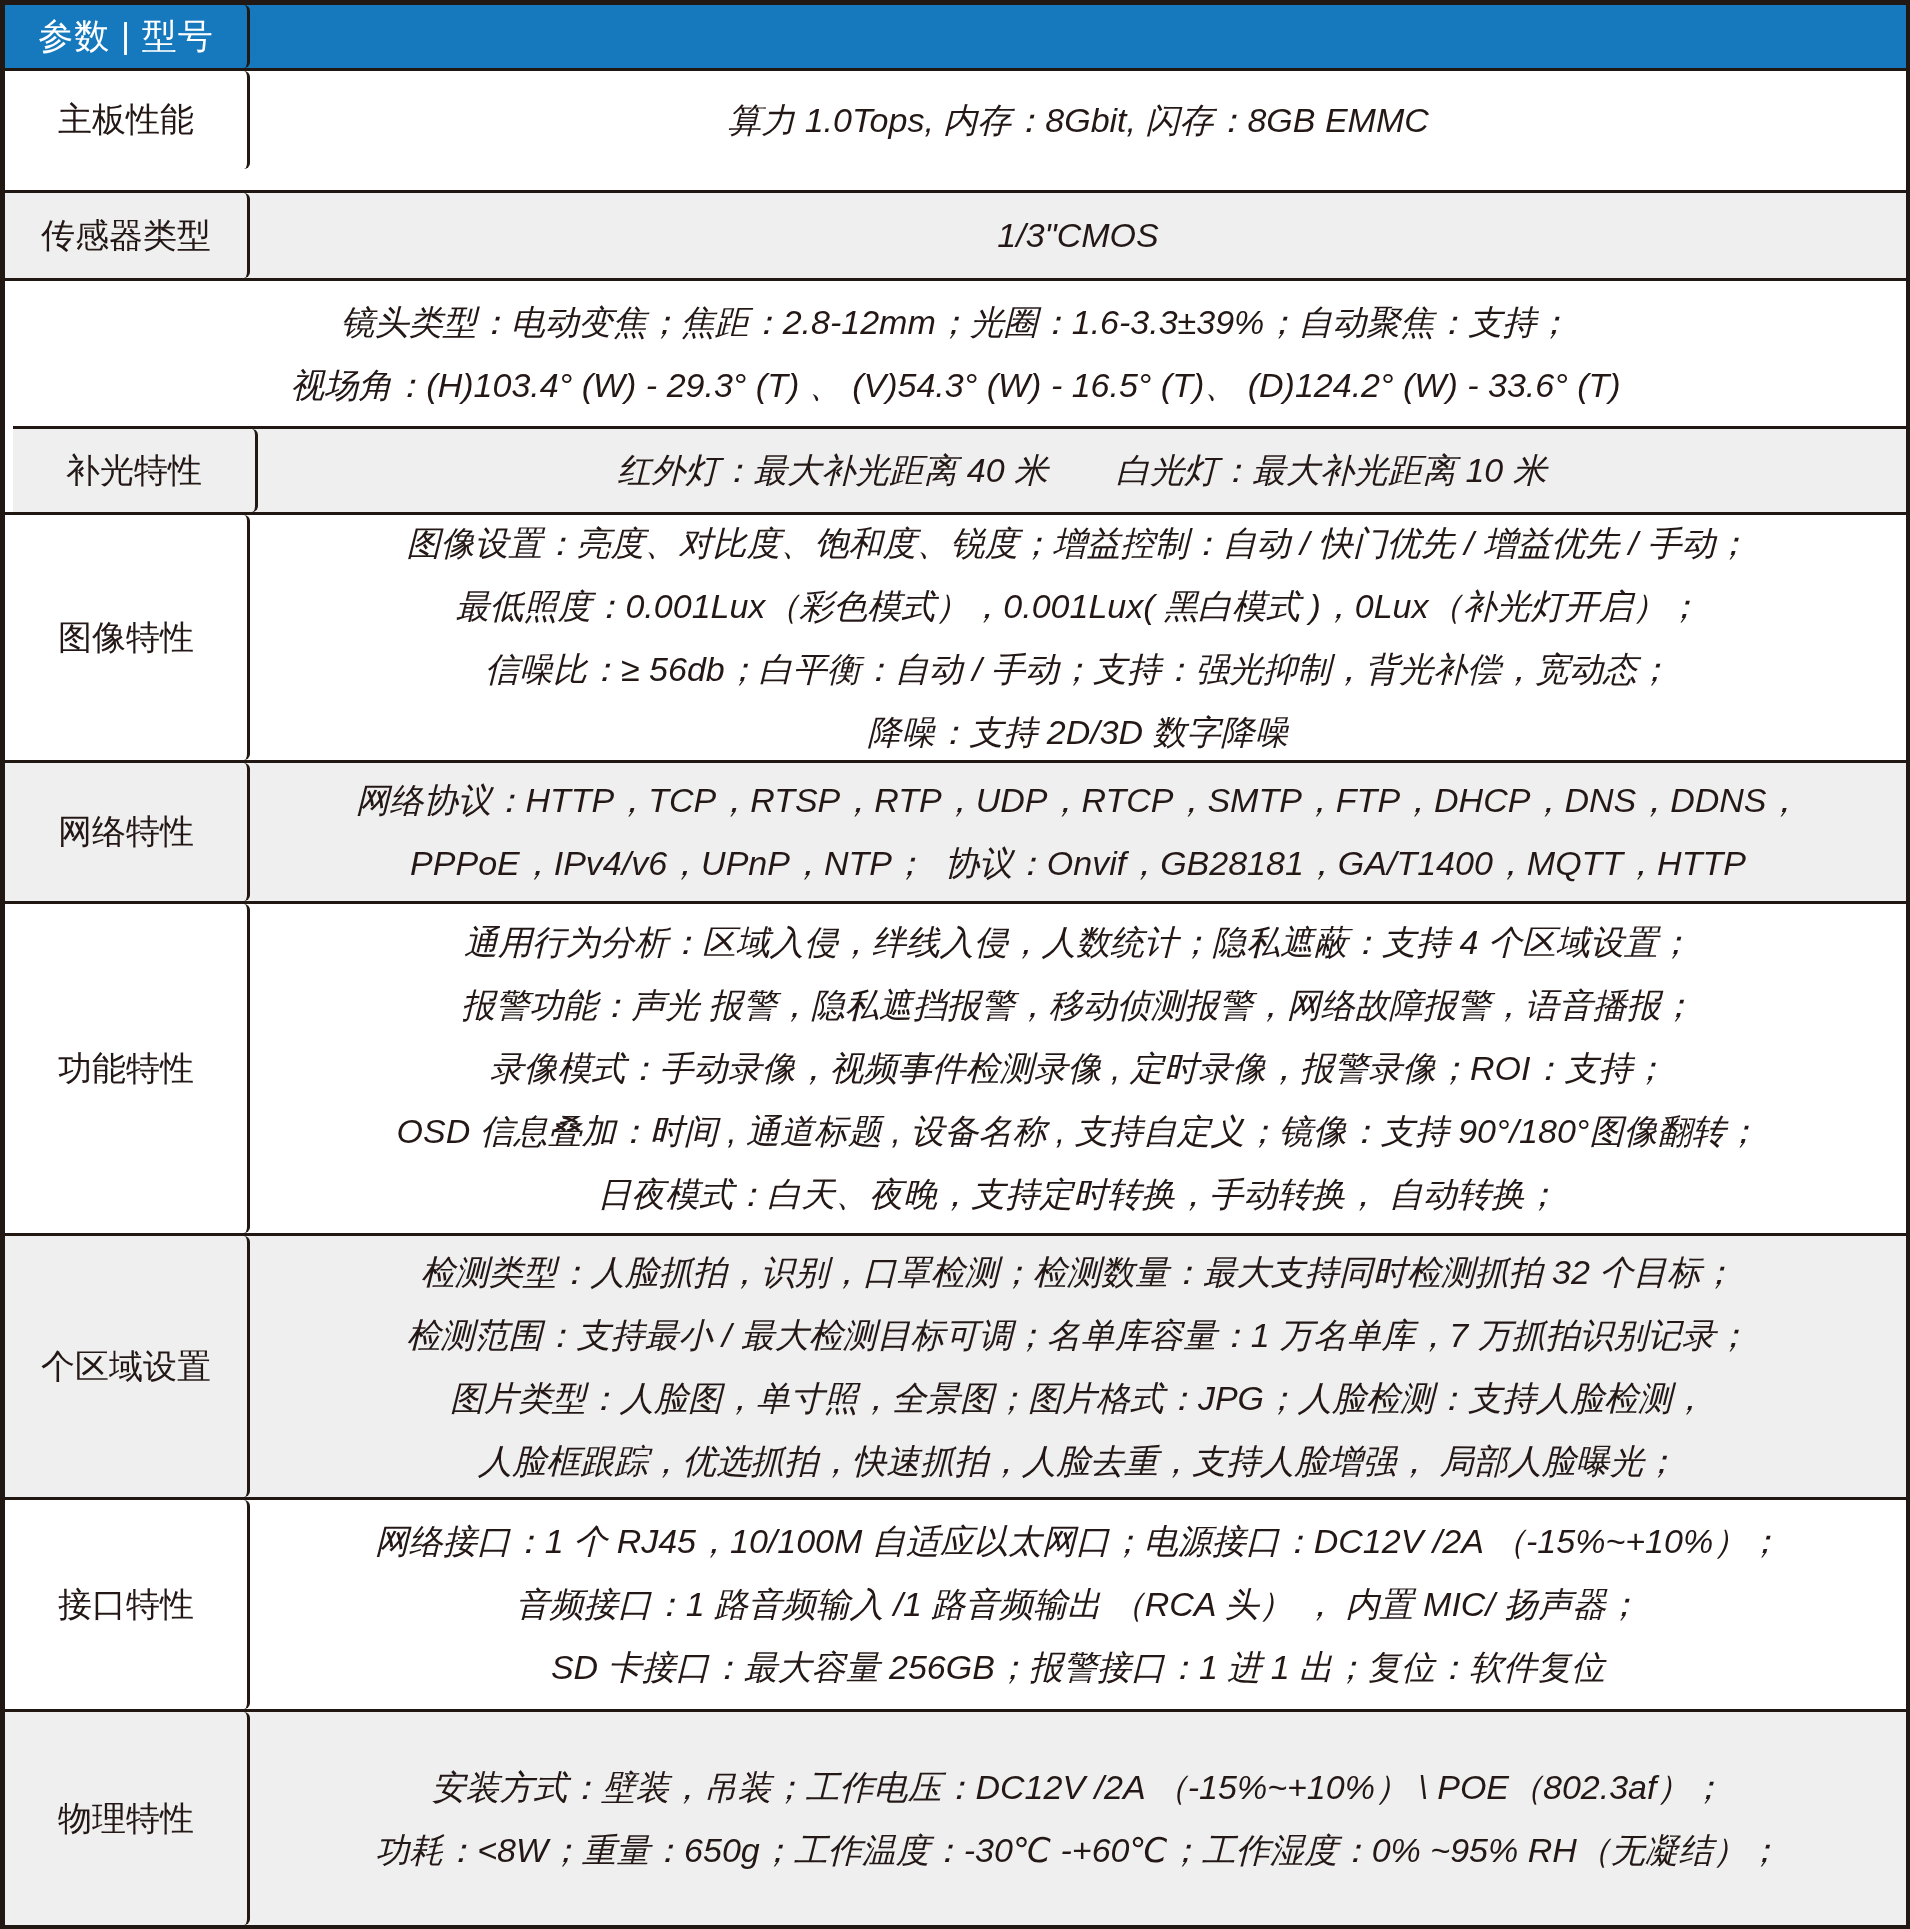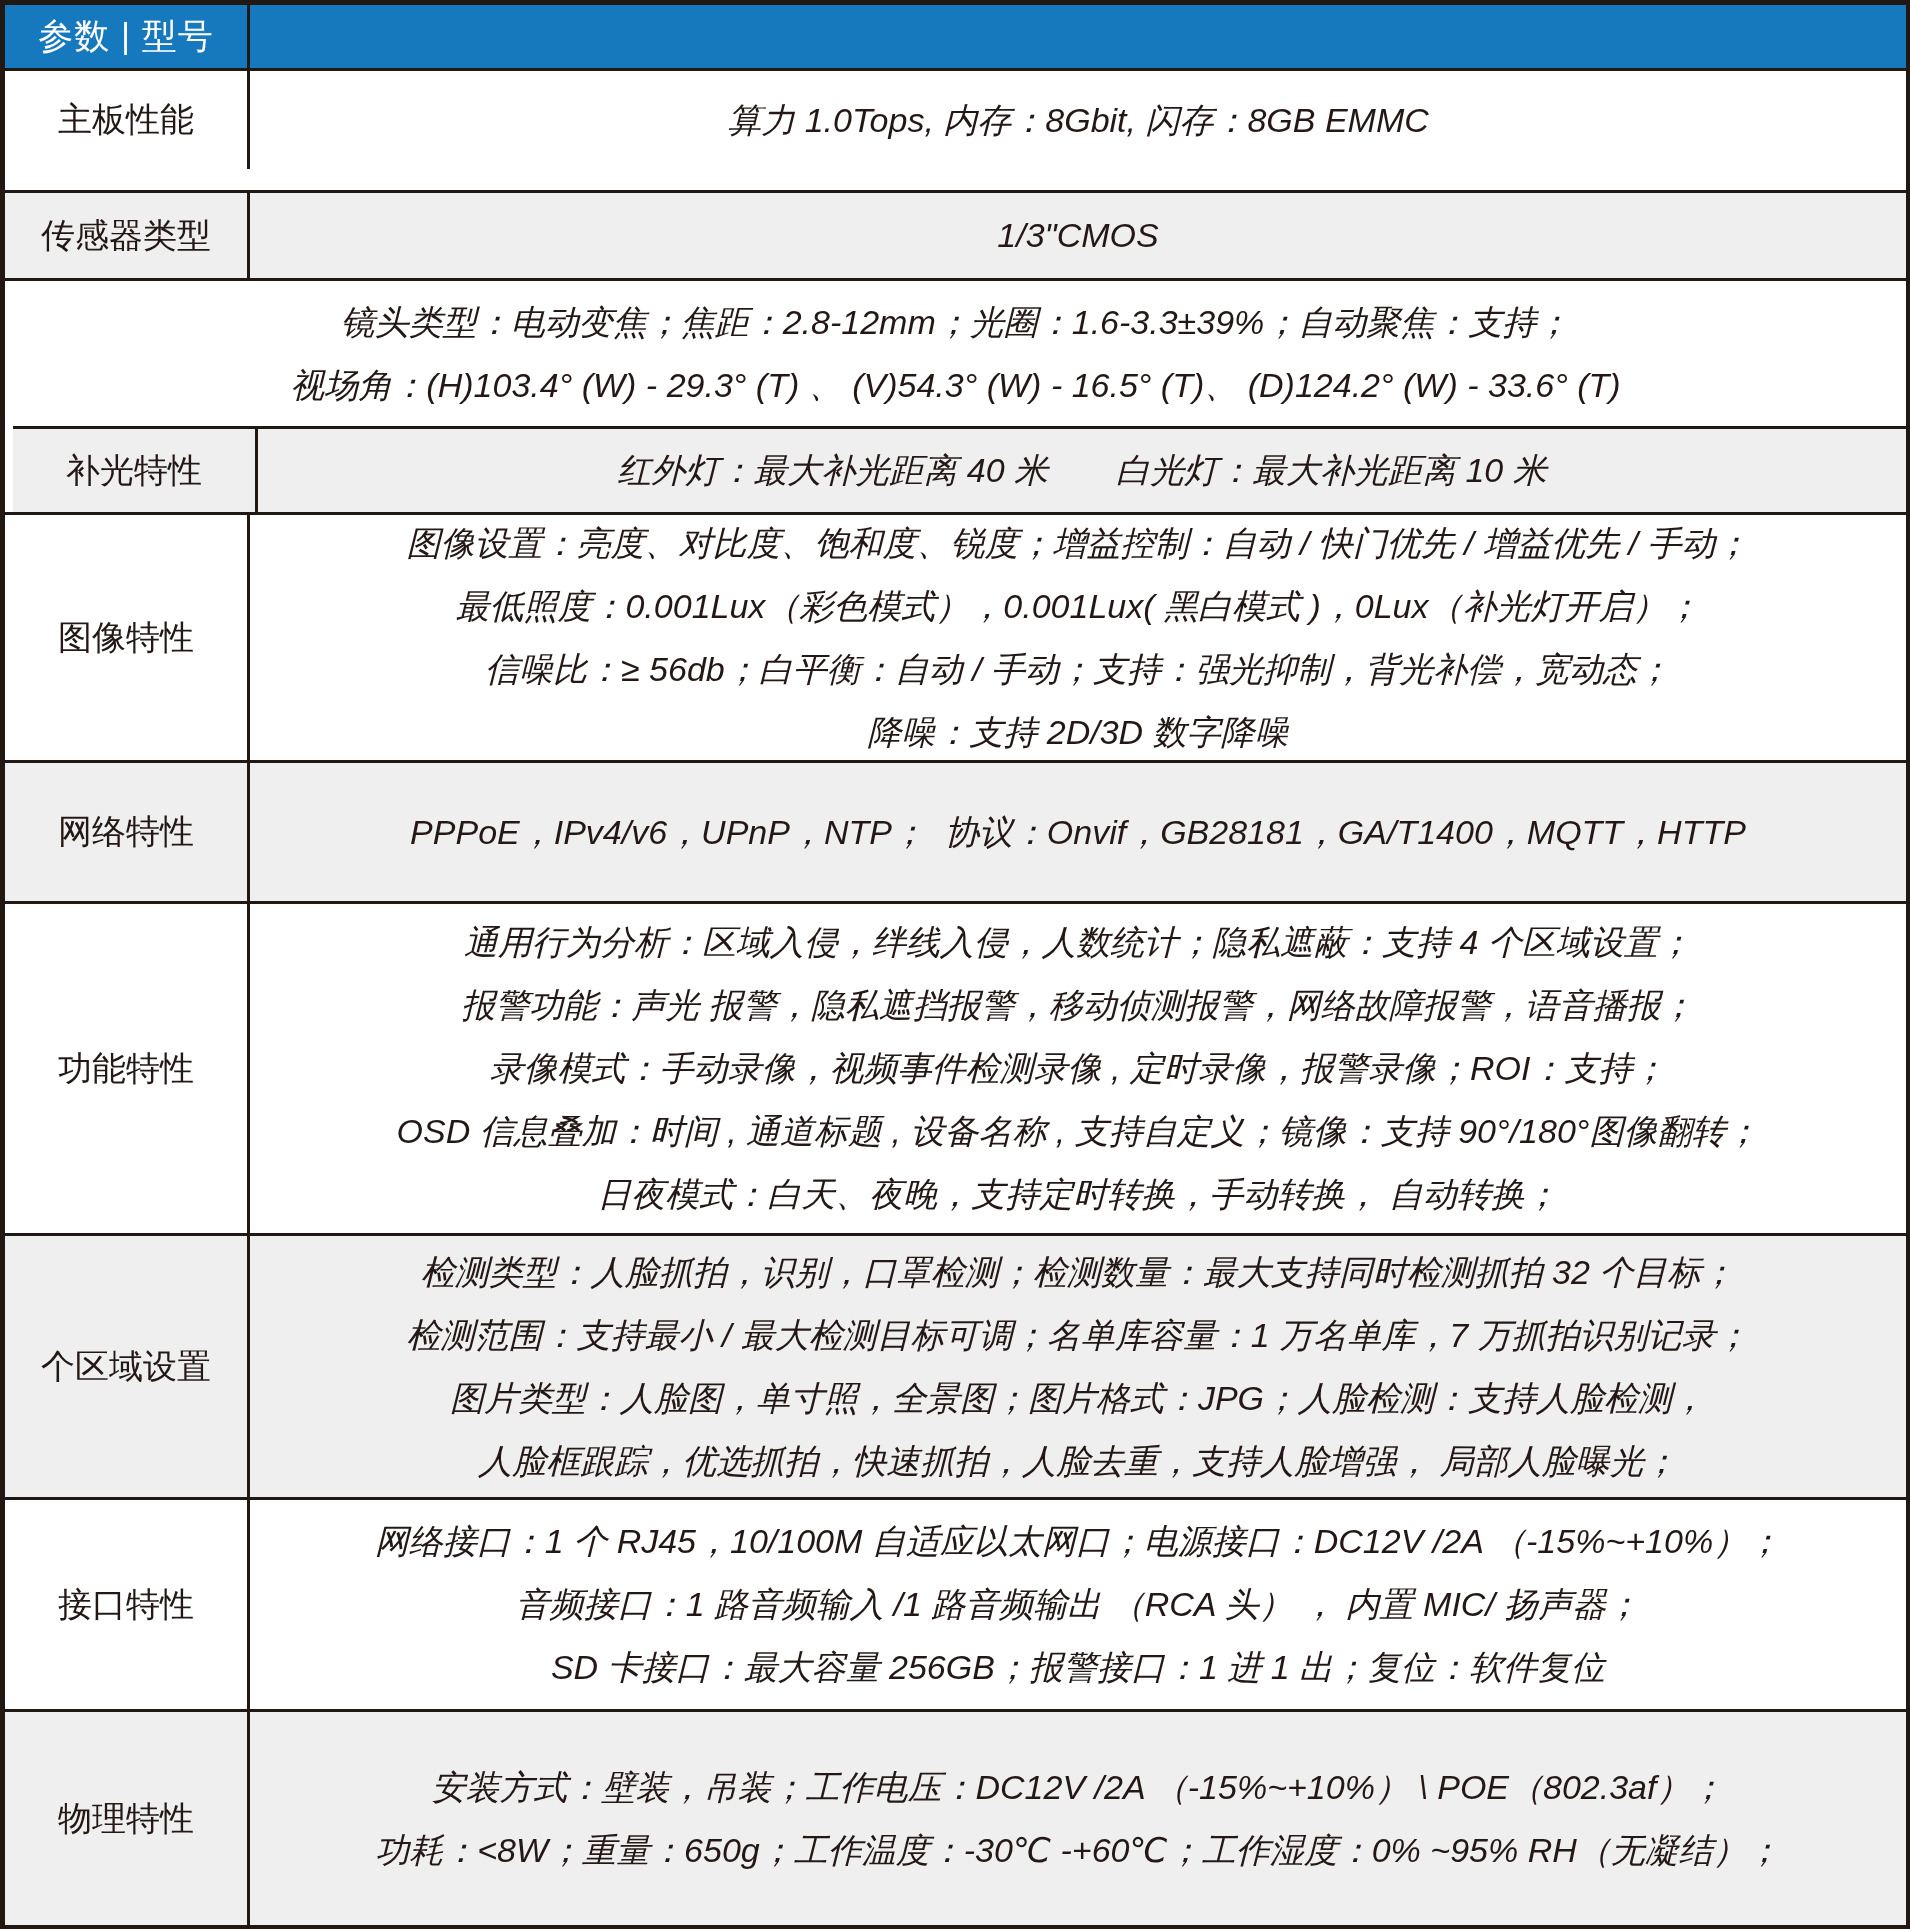--- a/index.html
+++ b/index.html
@@ -27,20 +27,21 @@
   .label-cell {
     box-sizing: border-box;
     width: 245px;
     flex: 0 0 245px;
     border-right: 3.8px solid #211813;
     display: flex;
     align-items: center;
     justify-content: center;
     font-size: 34px;
     text-align: center;
+    border-radius: 6px;
   }
   .content-cell {
     box-sizing: border-box;
     flex: 1 1 auto;
     display: flex;
     flex-direction: column;
     align-items: center;
     justify-content: center;
     font-size: 34px;
     padding: 0 7.6px;
@@ -116,20 +117,21 @@
       <div class="line">图像设置：亮度、对比度、饱和度、锐度；增益控制：自动 / 快门优先 / 增益优先 / 手动；</div>
       <div class="line">最低照度：0.001Lux（彩色模式），0.001Lux( 黑白模式 )，0Lux（补光灯开启）；</div>
       <div class="line">信噪比：≥ 56db；白平衡：自动 / 手动；支持：强光抑制，背光补偿，宽动态；</div>
       <div class="line">降噪：支持 2D/3D 数字降噪</div>
     </div>
   </div>
 
   <div class="row row-gray h-r6">
     <div class="label-cell">网络特性</div>
     <div class="content-cell">
+      <div class="line">网络协议：HTTP，TCP，RTSP，RTP，UDP，RTCP，SMTP，FTP，DHCP，DNS，DDNS，</div>
       <div class="line">PPPoE，IPv4/v6，UPnP，NTP；  协议：Onvif，GB28181，GA/T1400，MQTT，HTTP</div>
     </div>
   </div>
 
   <div class="row row-white h-r7">
     <div class="label-cell">功能特性</div>
     <div class="content-cell">
       <div class="line">通用行为分析：区域入侵，绊线入侵，人数统计；隐私遮蔽：支持 4 个区域设置；</div>
       <div class="line">报警功能：声光 报警，隐私遮挡报警，移动侦测报警，网络故障报警，语音播报；</div>
       <div class="line">录像模式：手动录像，视频事件检测录像 , 定时录像，报警录像；ROI：支持；</div>

